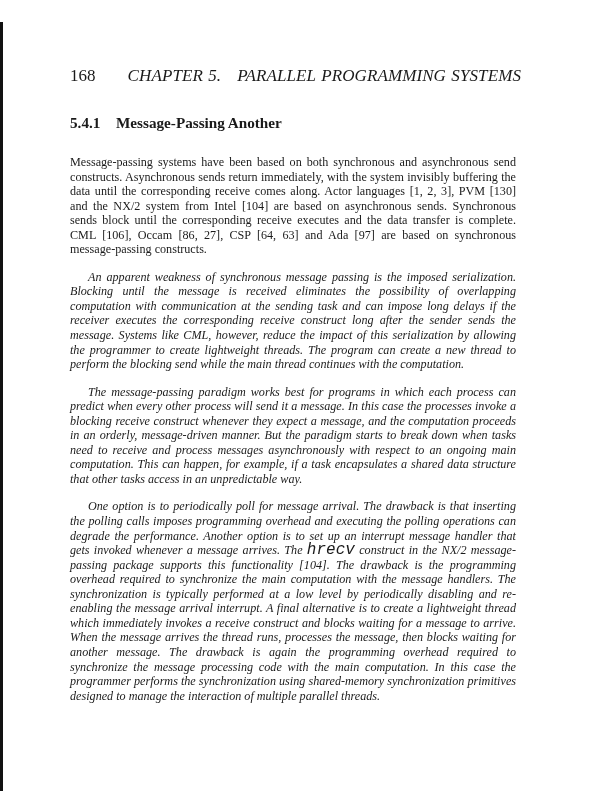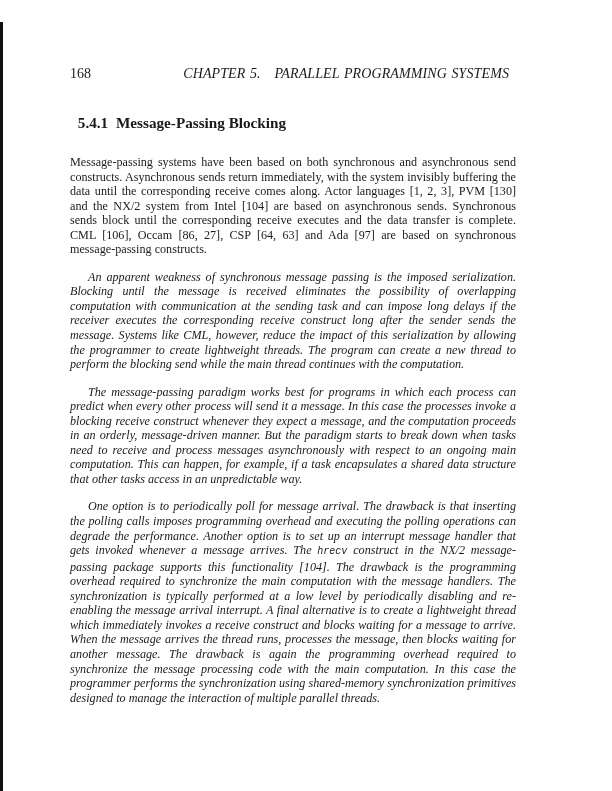--- a/index.html
+++ b/index.html
@@ -22,83 +22,82 @@
       width: 3px;
       height: 769px;
       background: #111;
     }
     .running-head {
       position: absolute;
       left: 70px;
       top: 66px;
       width: 455px;
       height: 16px;
-      font-size: 14px;
+      font-size: 17px;
     }
     .running-head .page-num {
       position: absolute;
       left: 0;
       top: 0;
     }
     .running-head .chapter {
       position: absolute;
-      right: 16px;
+      right: 4px;
       top: 0;
       font-style: italic;
       letter-spacing: 0.1px;
       word-spacing: 1px;
     }
     .section-heading {
       position: absolute;
       left: 70px;
       top: 114px;
       font-size: 15.2px;
       font-weight: bold;
       margin: 0;
       white-space: nowrap;
     }
     .section-heading .num {
       display: inline-block;
       width: 46px;
-      text-align: center;
     }
     .body-text {
       position: absolute;
       left: 70px;
       top: 155px;
       width: 454px;
       font-size: 12.15px;
       line-height: 14.55px;
     }
     .body-text p {
       margin: 0 8px 13px 0;
       text-align: justify;
       hyphens: manual;
     }
     .body-text p.indent {
       text-indent: 18px;
       font-style: italic;
     }
     .mono {
       font-family: "Liberation Mono", "DejaVu Sans Mono", monospace;
-      font-size: 10px;
+      font-size: 16px;
     }
   </style>
 </head>
 <body>
 
 <div class="left-edge"></div>
 
 <div class="running-head">
   <span class="page-num">168</span>
   <span class="chapter" style="white-space: pre;">CHAPTER 5.   PARALLEL PROGRAMMING SYSTEMS</span>
 </div>
 
 <h2 class="section-heading">
-  <span class="num">5.4.1</span><span>Message-Passing Blocking</span>
+  <span class="num">5.4.1</span><span>Message-Passing Another</span>
 </h2>
 
 <div class="body-text">
   <p>Message-passing systems have been based on both synchronous and asynchronous send constructs.  Asynchronous sends return immediately, with the system invisibly buffering the data until the corresponding receive comes along. Actor languages [1, 2, 3], PVM [130] and the NX/2 system from Intel [104] are based on asynchronous sends. Synchronous sends block until the corresponding receive executes and the data transfer is complete. CML [106], Occam [86, 27], CSP [64, 63] and Ada [97] are based on synchronous message-passing constructs.</p>
   <p class="indent">An apparent weakness of synchronous message passing is the imposed serialization. Blocking until the message is received eliminates the possibility of overlapping computation with communication at the sending task and can impose long delays if the receiver executes the corresponding receive construct long after the sender sends the message. Systems like CML, however, reduce the impact of this serialization by allowing the programmer to create lightweight threads.  The program can create a new thread to perform the blocking send while the main thread continues with the computation.</p>
   <p class="indent">The message-passing paradigm works best for programs in which each process can predict when every other process will send it a message. In this case the processes invoke a blocking receive construct whenever they expect a message, and the computation proceeds in an orderly, message-driven manner. But the paradigm starts to break down when tasks need to receive and process messages asynchronously with respect to an ongoing main computation. This can happen, for example, if a task encapsulates a shared data structure that other tasks access in an unpredictable way.</p>
   <p class="indent"><span>One option is to periodically poll for message arrival. The drawback is that inserting the polling calls imposes programming overhead and executing the polling operations can degrade the performance.  Another option is to set up an interrupt message handler that gets invoked whenever a message arrives.  The </span><span class="mono">hrecv</span><span> construct in the NX/2 message-passing package supports this functionality [104].  The drawback is the programming overhead required to synchronize the main computation with the message handlers. The synchronization is typically performed at a low level by periodically disabling and re-enabling the message arrival interrupt.  A final alternative is to create a lightweight thread which immediately invokes a receive construct and blocks waiting for a message to arrive. When the message arrives the thread runs, processes the message, then blocks waiting for another message.  The drawback is again the programming overhead required to synchronize the message processing code with the main computation.  In this case the programmer performs the synchronization using shared-memory synchronization primitives designed to manage the interaction of multiple parallel threads.</span></p>
 </div>
 
 </body></html>

